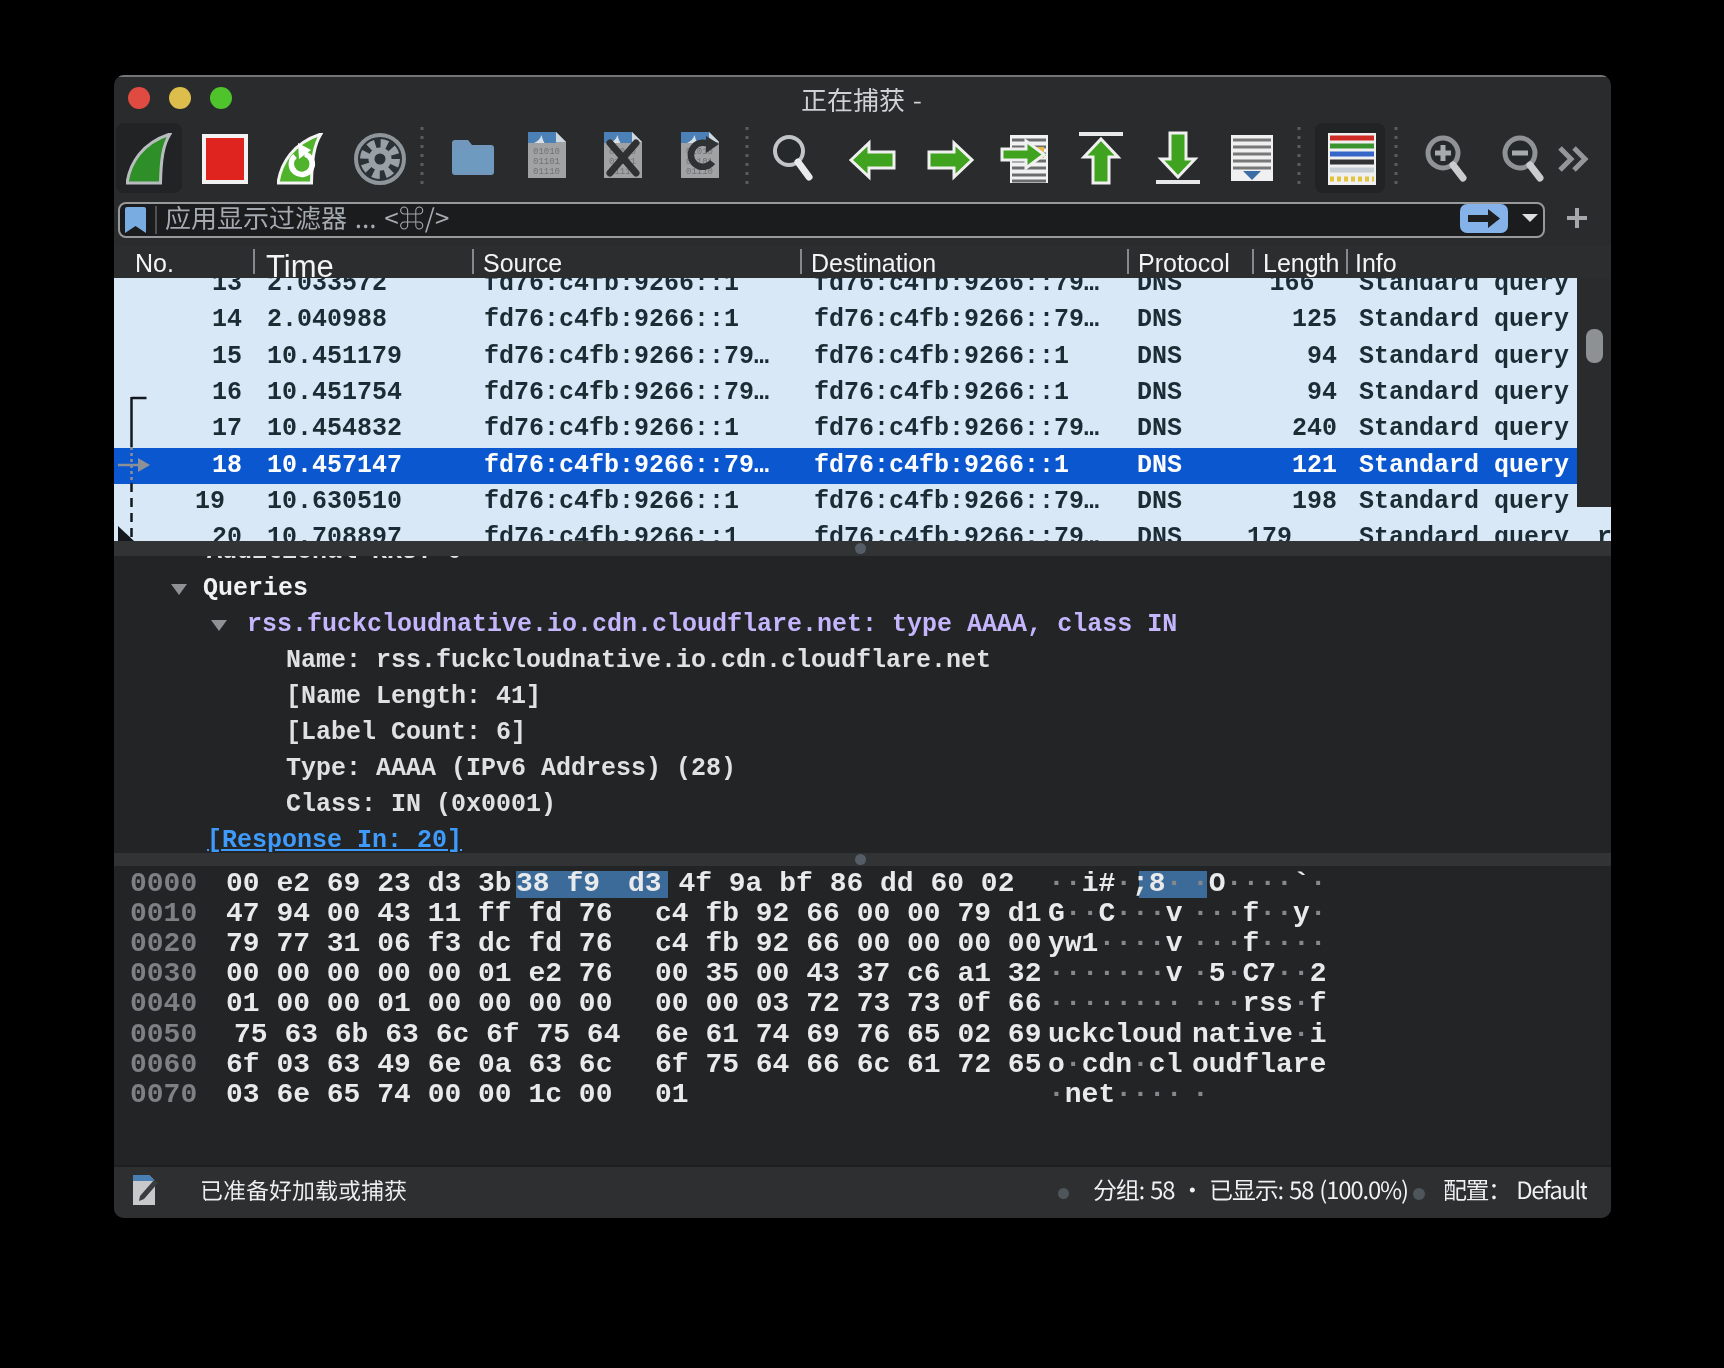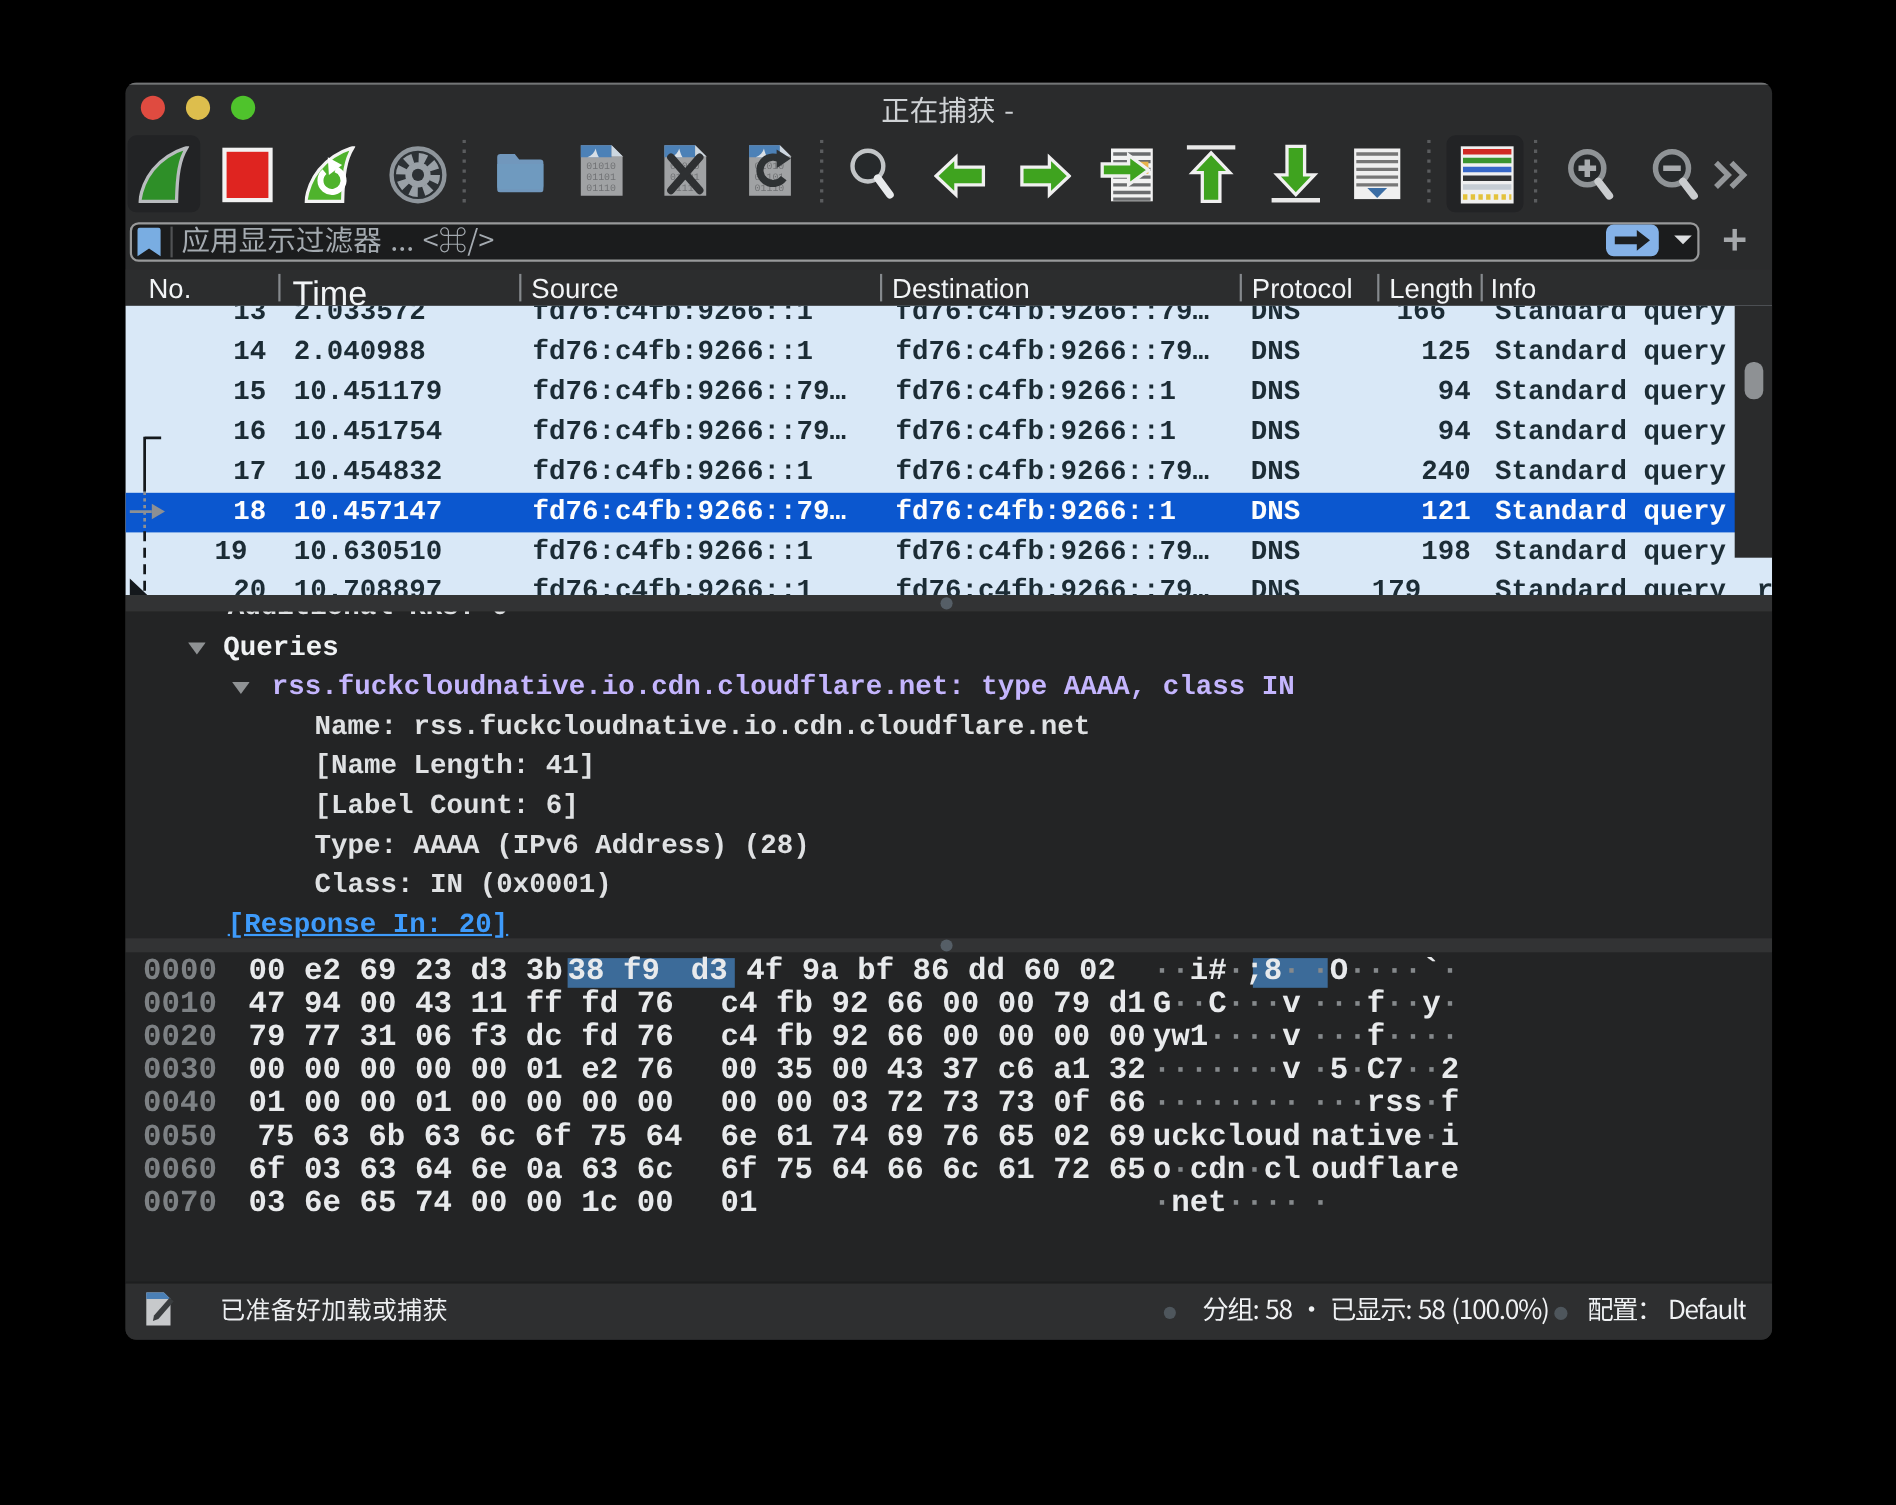--- a/index.html
+++ b/index.html
@@ -357,21 +357,21 @@
 </div>
 <div class="abs mono" style="left:0;top:153.5px;width:1497px;height:30.1px;font-size:28px;font-weight:600;line-height:30.1px;color:#e8eaec">
 <span class="abs" style="left:16px;color:#7d8184">0050</span>
 <span class="abs" style="left:120px;white-space:pre">75 63 6b 63 6c 6f 75 64</span>
 <span class="abs" style="left:541px;white-space:pre">6e 61 74 69 76 65 02 69</span>
 <span class="abs" style="left:934px;white-space:pre">uckcloud</span>
 <span class="abs" style="left:1078px;white-space:pre">native<i style="font-style:normal;color:#85898c">·</i>i</span>
 </div>
 <div class="abs mono" style="left:0;top:183.60000000000002px;width:1497px;height:30.1px;font-size:28px;font-weight:600;line-height:30.1px;color:#e8eaec">
 <span class="abs" style="left:16px;color:#7d8184">0060</span>
-<span class="abs" style="left:112px;white-space:pre">6f 03 63 64 6e 0a 63 6c</span>
+<span class="abs" style="left:112px;white-space:pre">6f 03 63 49 6e 0a 63 6c</span>
 <span class="abs" style="left:541px;white-space:pre">6f 75 64 66 6c 61 72 65</span>
 <span class="abs" style="left:934px;white-space:pre">o<i style="font-style:normal;color:#85898c">·</i>cdn<i style="font-style:normal;color:#85898c">·</i>cl</span>
 <span class="abs" style="left:1078px;white-space:pre">oudflare</span>
 </div>
 <div class="abs mono" style="left:0;top:213.70000000000005px;width:1497px;height:30.1px;font-size:28px;font-weight:600;line-height:30.1px;color:#e8eaec">
 <span class="abs" style="left:16px;color:#7d8184">0070</span>
 <span class="abs" style="left:112px;white-space:pre">03 6e 65 74 00 00 1c 00</span>
 <span class="abs" style="left:541px;white-space:pre">01</span>
 <span class="abs" style="left:934px;white-space:pre"><i style="font-style:normal;color:#85898c">·</i>net<i style="font-style:normal;color:#85898c">·</i><i style="font-style:normal;color:#85898c">·</i><i style="font-style:normal;color:#85898c">·</i><i style="font-style:normal;color:#85898c">·</i></span>
 <span class="abs" style="left:1078px;white-space:pre"><i style="font-style:normal;color:#85898c">·</i></span>

